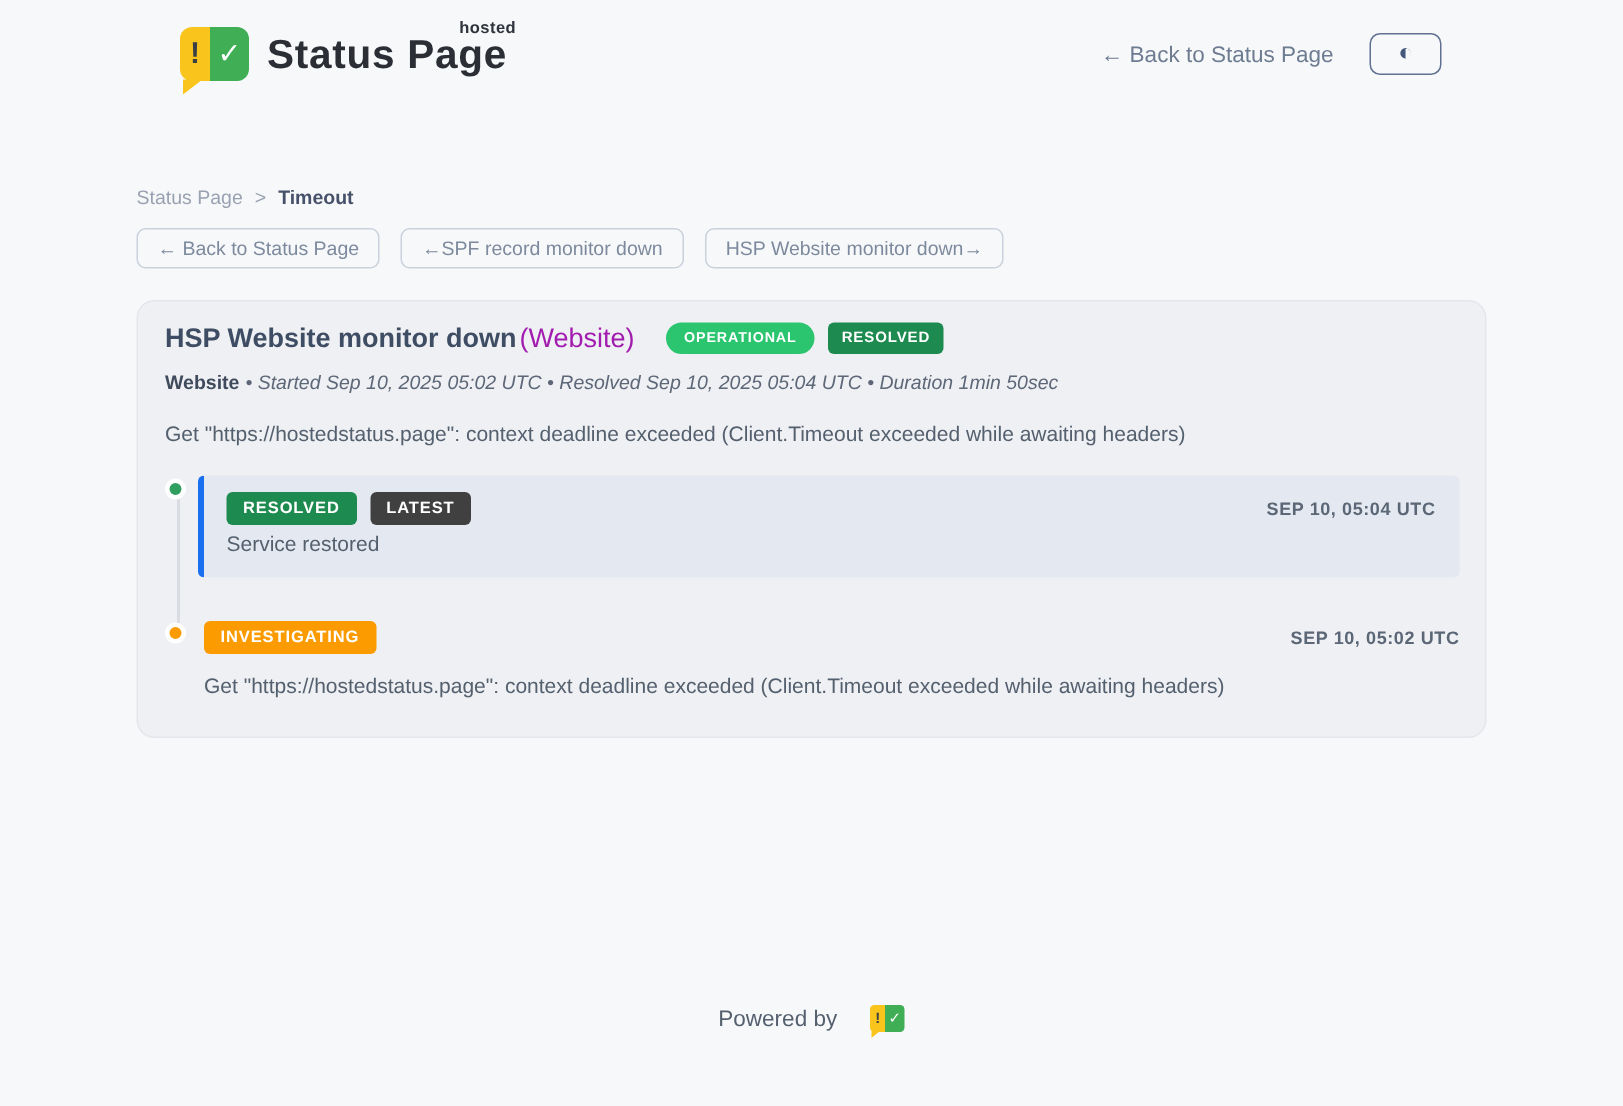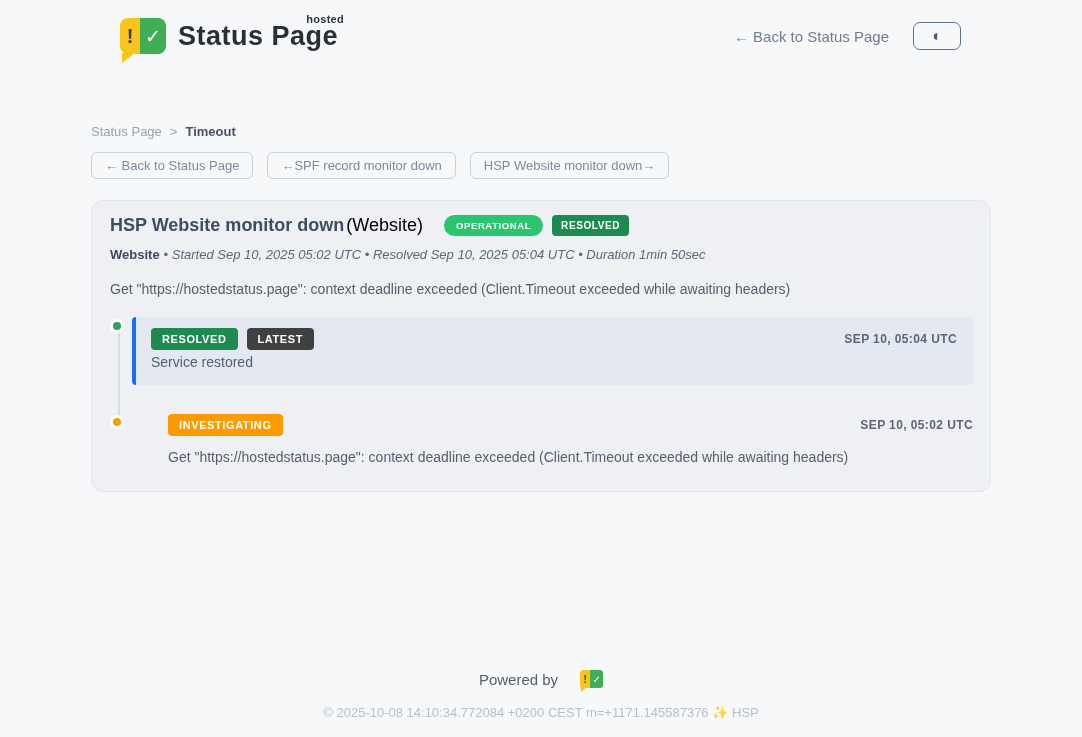--- a/index.html
+++ b/index.html
@@ -53,21 +53,21 @@
     font-family:inherit; white-space:nowrap;
   }
 
   
   .card {
     margin-top:21px; background:#eef0f3; border:1px solid #e3e6eb;
     border-radius:12px; padding:14px 17px 26px 18px;
   }
   .card-title-row { display:flex; align-items:center; gap:9px; }
   .card-title { font-size:18px; font-weight:bold; color:#3e4d63; }
-  .card-title-component { font-size:18px; color:#000000; font-weight:normal; margin-left:2px; }
+  .card-title-component { font-size:18px; color:#a21caf; font-weight:normal; margin-left:2px; }
   .badge {
     display:inline-block; color:#fff; font-weight:bold; text-transform:uppercase;
     letter-spacing:0.6px;
   }
   .badge-operational { background:#2cc56f; border-radius:999px; font-size:9.5px; padding:5px 12px; margin-left:12px; }
   .badge-resolved-top { background:#1d8a4f; border-radius:4px; font-size:10px; padding:5px 9px; }
   .meta { margin-top:11px; font-size:13px; color:#5d6778; }
   .meta .meta-component { font-weight:bold; color:#3f4a5c; }
   .meta .meta-details { margin-left:4px;font-style:italic; }
   .description { margin-top:19px; font-size:14px; color:#55606f; }
@@ -87,21 +87,21 @@
     border-radius:4px; padding:11px 16px 15px 15px;
   }
   .entry-head { display:flex; justify-content:space-between; align-items:center; }
   .badge-group { display:flex; gap:9px; }
   .tl-badge { color:#fff; font-weight:bold; font-size:11px; letter-spacing:0.6px; border-radius:4px; padding:5px 11px; }
   .tl-badge-resolved { background:#1d8a4f; }
   .tl-badge-latest { background:#404040; }
   .tl-badge-investigating { background:#fb9b00; }
   .timestamp { font-size:12px; font-weight:bold; color:#5b6676; letter-spacing:0.4px; }
   .entry-message { margin-top:4px; font-size:14px; color:#55606f; }
-  .timeline-item.second { margin-top:29px;gap:32px; }
+  .timeline-item.second { margin-top:29px; }
   .second-content { flex:1; margin-left:12px; }
   .second .entry-message { margin-top:13px; }
 
   
   .footer { text-align:center; margin-top:178px; }
   .powered { display:inline-flex; align-items:flex-end; gap:22px; font-size:15px; color:#55606f; cursor:pointer; }
   .mini-bubble { position:relative; display:inline-flex; width:23px; height:18px; vertical-align:middle; }
   .mini-left {
     width:10px; background:#f9c51c; border-radius:3px 0 0 3px;
     display:flex; align-items:center; justify-content:center;
@@ -209,16 +209,15 @@
 
   <footer class="footer">
     <div class="powered">
       <span>Powered by</span>
       <span class="mini-bubble">
         <span class="mini-left">!</span>
         <span class="mini-right">✓</span>
         <span class="mini-tail"></span>
       </span>
     </div>
-    <p class="copyright">© 2025-10-08 14:10:34.772084 +0200 CEST m=+1171.145587376 ✨ HSP</p>
   </footer>
 
 </div>
 
 </body></html>

